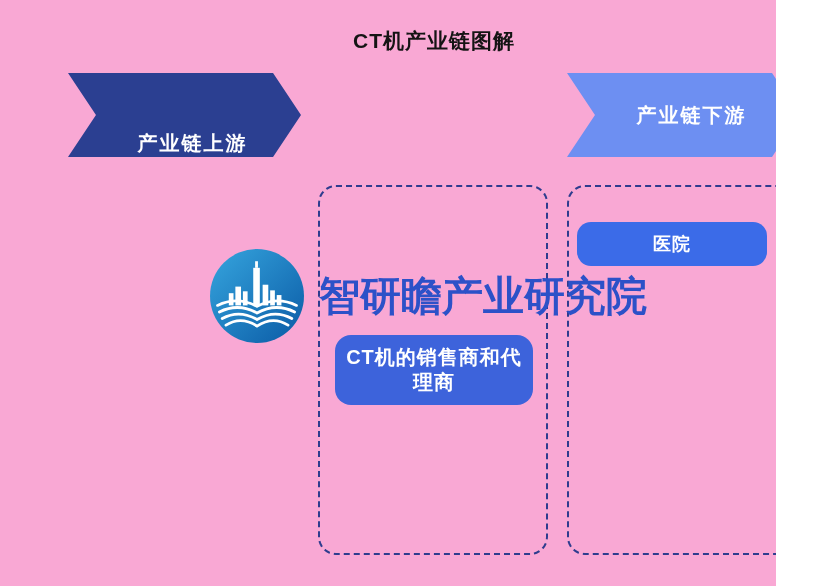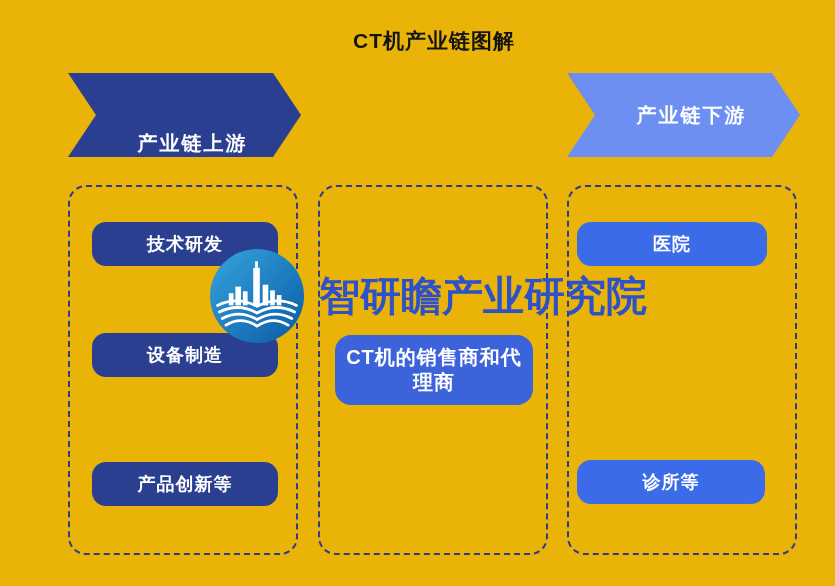--- a/index.html
+++ b/index.html
@@ -1,17 +1,17 @@
 <!DOCTYPE html>
 <html><head>
 <meta charset="utf-8">
 <style>
   html,body{margin:0;padding:0;background:#ffffff;}
   body{width:835px;height:586px;font-family:"Liberation Sans", sans-serif;}
-  .page{position:relative;width:835px;height:586px;background:#eab308;overflow:hidden;}
+  .page{position:relative;width:776px;height:586px;background:#f9a8d4;overflow:hidden;}
 
   .title{position:absolute;left:68px;top:27px;width:732px;text-align:center;
          font-size:21px;font-weight:bold;color:#141414;letter-spacing:1px;}
 
   .arrow{position:absolute;top:73px;width:233px;height:84px;box-sizing:border-box;
          display:flex;align-items:center;justify-content:center;padding-left:16px;
          clip-path:polygon(0 0, 88% 0, 100% 50%, 88% 100%, 0 100%, 12% 50%);
          color:#ffffff;font-size:20px;font-weight:bold;letter-spacing:2px;}
   .arrow-0{left:68px;}
   .arrow-1{left:318px;}
@@ -47,33 +47,27 @@
 
   <div class="title">CT机产业链图解</div>
 
   <div class="arrow arrow-0" style="background-color: rgb(43, 63, 145); align-items: flex-end;">
     <span>产业链上游</span>
   </div>
   <div class="arrow arrow-2" style="background-color: rgb(109, 143, 242);">
     <span>产业链下游</span>
   </div>
 
-  <div class="col col-0" style="border-color: rgb(46, 60, 142);">
-    <div class="pill c0-p0" style="background-color: rgb(43, 63, 145);">技术研发</div>
-    <div class="pill c0-p1" style="background-color: rgb(43, 63, 145);">设备制造</div>
-    <div class="pill c0-p2" style="background-color: rgb(43, 63, 145);">产品创新等</div>
-  </div>
 
   <div class="col col-1" style="border-color: rgb(46, 60, 142);">
     <div class="pill c1-p0" style="background-color: rgb(61, 99, 219);">CT机的销售商和代理商</div>
   </div>
 
   <div class="col col-2" style="border-color: rgb(46, 60, 142);">
     <div class="pill c2-p0" style="background-color: rgb(59, 107, 232); border-radius: 14px;">医院</div>
-    <div class="pill c2-p1" style="background-color: rgb(59, 107, 232);">诊所等</div>
   </div>
 
   <div class="watermark">
     <svg class="wm-logo" viewBox="0 0 100 100" aria-hidden="true">
       <defs>
         <linearGradient id="wmGrad" x1="0" y1="0" x2="1" y2="1">
           <stop offset="0" stop-color="#36a5de"></stop>
           <stop offset="1" stop-color="#0a5aa5"></stop>
         </linearGradient>
       </defs>

